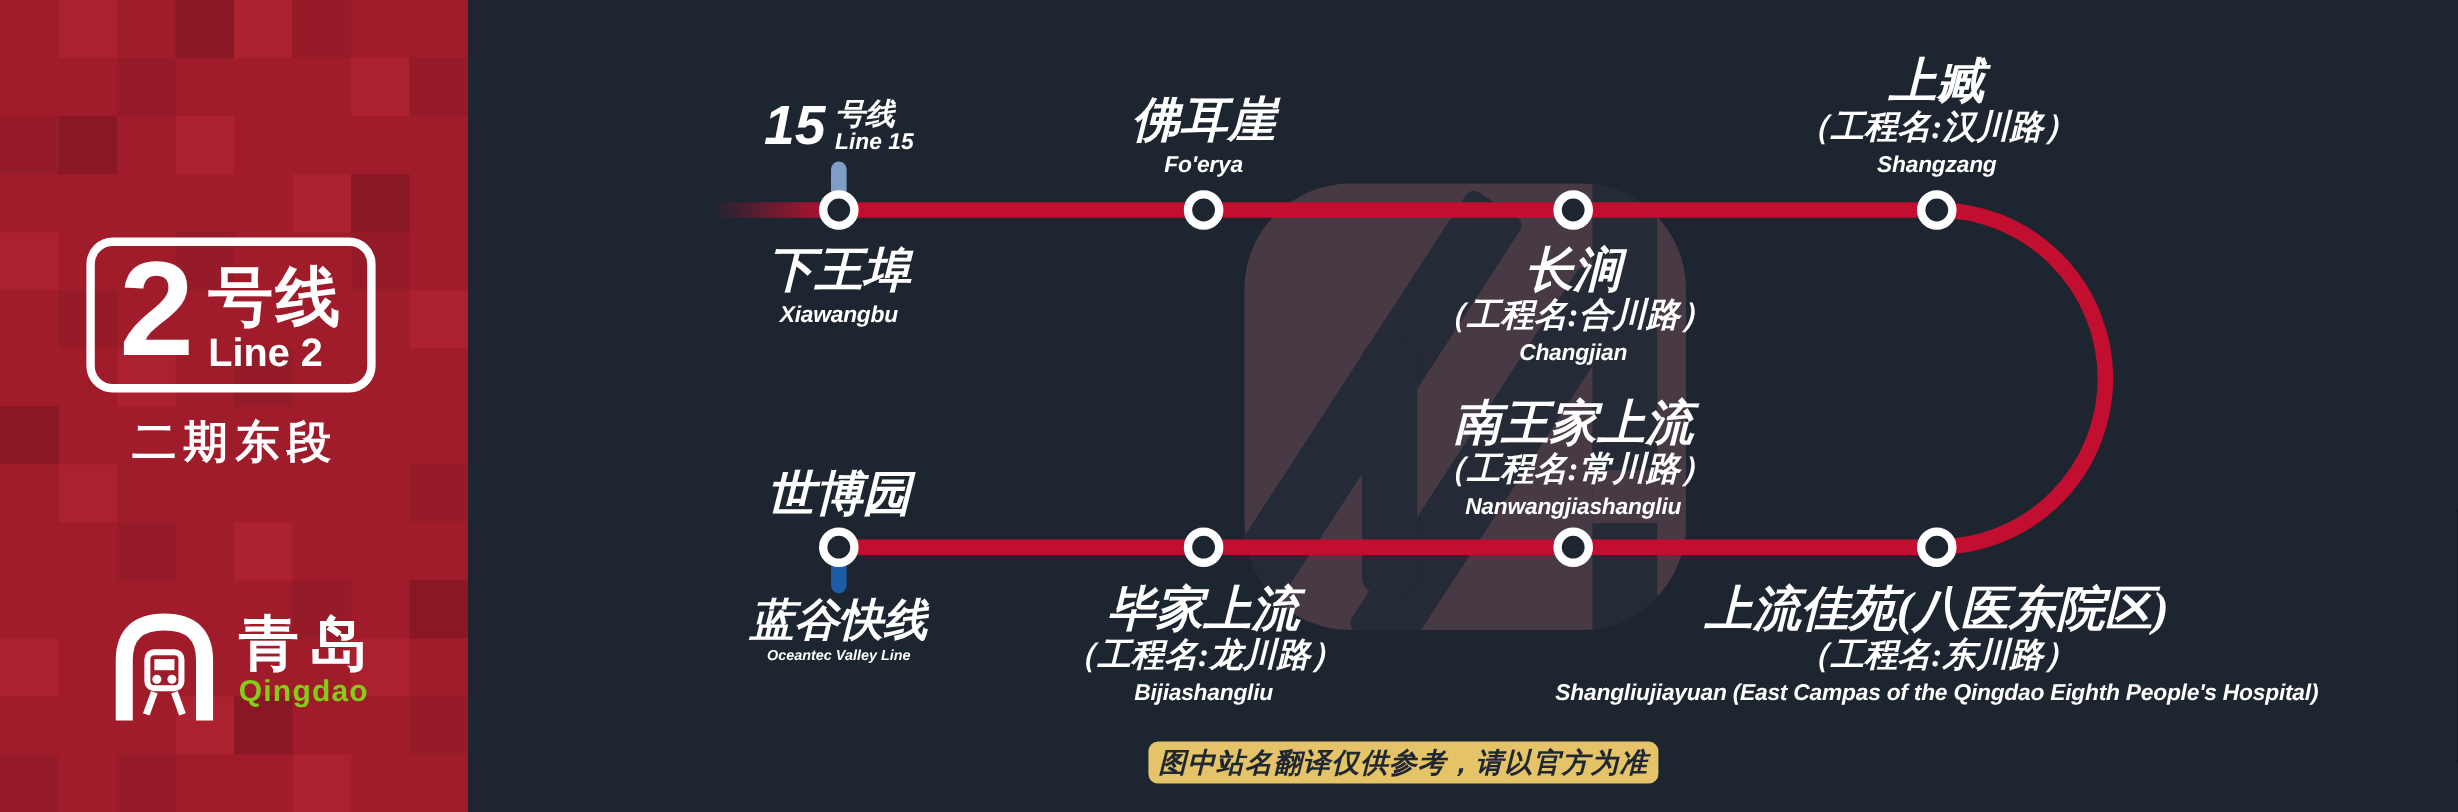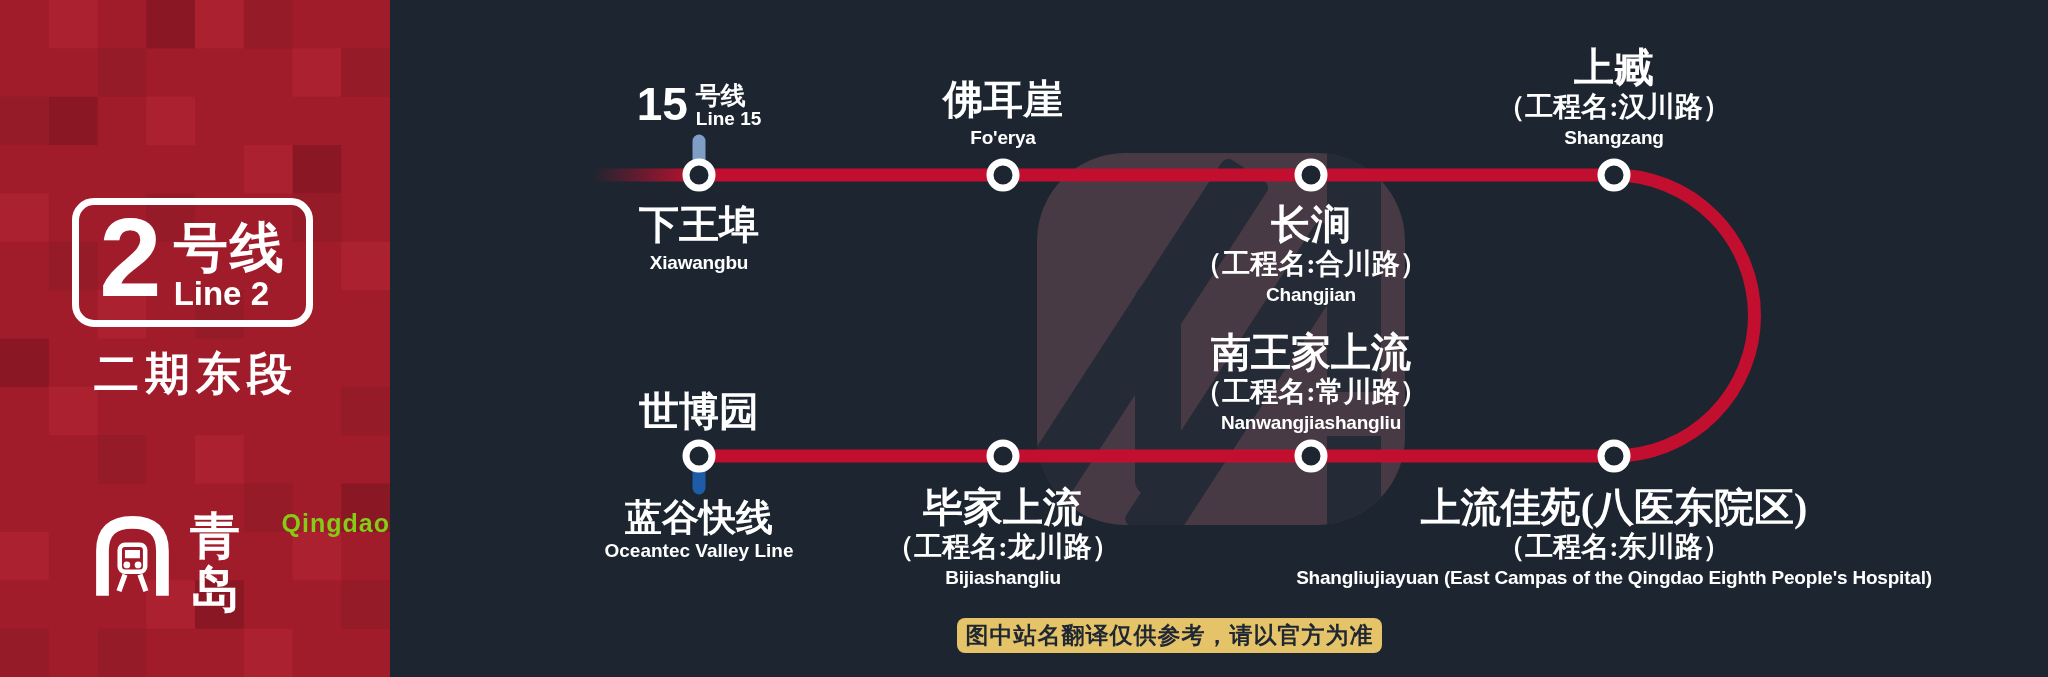--- a/index.html
+++ b/index.html
@@ -9,46 +9,46 @@
   .sidebar{position:absolute;left:0;top:0;width:390px;height:677px;background:#a11c2a;}
   .sidebar svg.checker{position:absolute;left:0;top:0;}
   .badge{position:absolute;left:72px;top:198px;width:241px;height:129px;box-sizing:border-box;
          border:7px solid #ffffff;border-radius:22px;display:flex;align-items:center;
          justify-content:center;gap:12px;color:#fff;}
   .badge-num{font-size:112px;font-weight:bold;line-height:1;margin-top:-10px;}
   .badge-col{display:flex;flex-direction:column;align-items:flex-start;gap:2px;margin-top:6px;}
   .badge-zh{font-family:"Liberation Serif","DejaVu Serif",serif;font-weight:bold;font-size:54px;line-height:1;letter-spacing:2px;}
   .badge-en{font-size:33px;font-weight:bold;line-height:1;letter-spacing:0;}
   .section-label{position:absolute;left:196px;top:344px;transform:translateX(-50%);color:#fff;
-        font-family:"Liberation Serif","DejaVu Serif",serif;font-weight:bold;font-size:45px;
+        font-family:"Liberation Serif","DejaVu Serif",serif;font-weight:bold;font-size:37px;
         letter-spacing:6px;white-space:nowrap;}
   .brand{position:absolute;left:95px;top:510px;display:flex;gap:20px;align-items:flex-start;}
-  .brand-text{display:flex;flex-direction:row;align-items:flex-start;}
+  .brand-text{display:flex;flex-direction:column;align-items:flex-start;}
   .brand-zh{color:#fff;font-family:"Liberation Serif","DejaVu Serif",serif;font-weight:bold;
             font-size:50px;line-height:1.05;letter-spacing:8px;}
   .brand-en{color:#84cc16;font-weight:bold;font-size:25px;line-height:1.1;letter-spacing:1px;}
   
-  .map{position:absolute;left:390px;top:0;width:1658px;height:677px;}
+  .map{position:absolute;left:390px;top:0;width:1658px;height:677px;font-style:italic;}
   .layer{position:absolute;left:-390px;top:0;width:2048px;height:677px;pointer-events:none;}
   .station-dot{position:absolute;width:19px;height:19px;border:7px solid #ffffff;border-radius:50%;
                background:#1c2530;transform:translate(-50%,-50%);z-index:3;}
   .st-label{position:absolute;transform:translateX(-50%);text-align:center;color:#fff;
             white-space:nowrap;z-index:4;}
   .st-zh{font-family:"Liberation Serif","DejaVu Serif",serif;font-weight:bold;font-size:40px;line-height:1.12;}
   .st-note{font-family:"Liberation Serif","DejaVu Serif",serif;font-weight:bold;font-size:28px;line-height:1.15;}
   .st-en{font-size:19px;font-weight:bold;line-height:1.25;margin-top:3px;letter-spacing:-0.2px;}
   .tr15{position:absolute;transform:translateX(-50%);display:flex;align-items:flex-start;gap:8px;
         color:#fff;z-index:4;}
   .tr15-num{font-size:46px;font-weight:bold;line-height:0.95;}
   .tr15-col{display:flex;flex-direction:column;align-items:flex-start;}
   .tr15-zh{font-family:"Liberation Serif","DejaVu Serif",serif;font-weight:bold;font-size:25px;line-height:1.05;}
   .tr15-en{font-size:19px;font-weight:bold;line-height:1.1;text-align:right;}
   .oceantec{position:absolute;transform:translateX(-50%);text-align:center;color:#fff;z-index:4;white-space:nowrap;}
   .oc-zh{font-family:"Liberation Serif","DejaVu Serif",serif;font-weight:bold;font-size:37px;line-height:1.1;}
-  .oc-en{font-size:19px;font-weight:bold;line-height:1.3;}
+  .oc-en{font-size:12px;font-weight:bold;line-height:1.3;}
   .banner{position:absolute;left:957px;top:618px;width:425px;height:35px;background:#e5c368;
           border-radius:8px;display:flex;align-items:center;justify-content:center;z-index:5;}
   .banner span{color:#1f2733;font-family:"Liberation Serif","DejaVu Serif",serif;font-weight:bold;
           font-size:23px;letter-spacing:1px;white-space:nowrap;text-align:center;}
 </style>
 </head>
 <body>
 
 <div class="stage">
 

